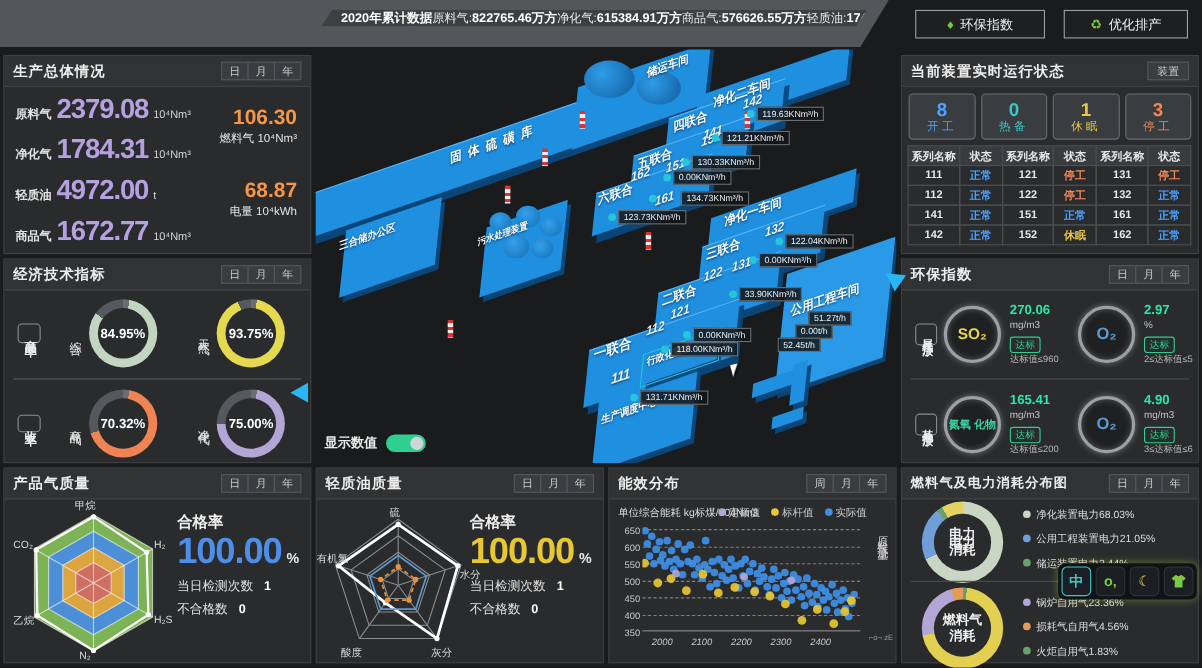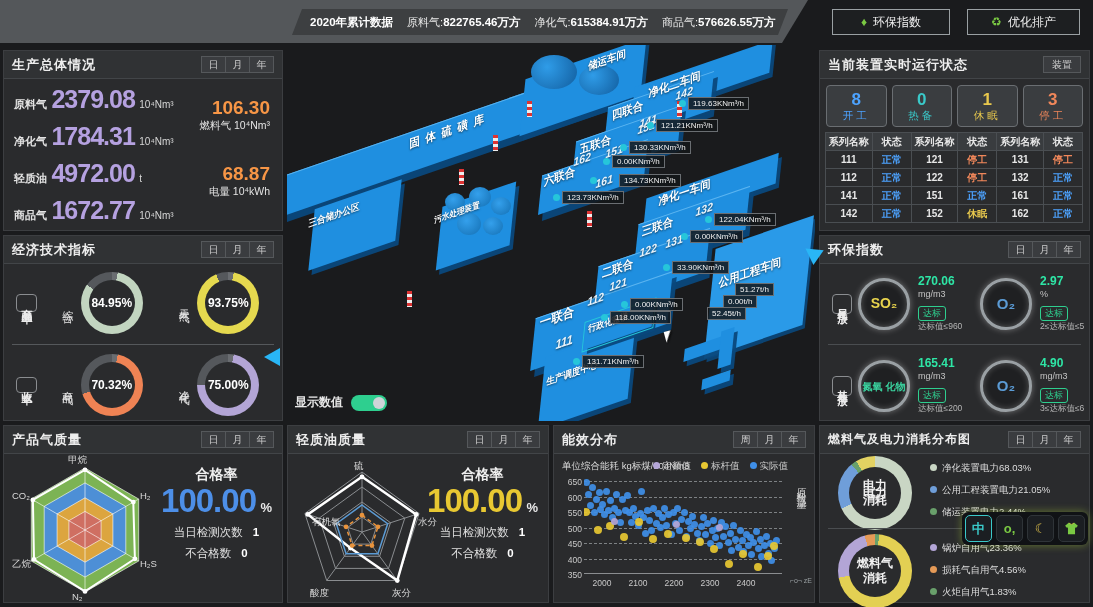--- a/index.html
+++ b/index.html
@@ -2,23 +2,23 @@
 <html><head>
 <meta charset="utf-8">
 <style>
   html,body{margin:0;padding:0;background:#0e0f10;}
   *{box-sizing:border-box;font-family:"Liberation Sans","DejaVu Sans",sans-serif;}
   #app{position:relative;width:1093px;height:607px;background:#1a1b1d;overflow:hidden;color:#ddd;}
 
   
   .tb-band{position:absolute;left:0;top:0;width:808px;height:43px;background:#54575a;
            clip-path:polygon(0 0,100% 0,calc(100% - 26px) 100%,0 100%);}
-  .tb-strip{position:absolute;left:292px;top:9px;width:496px;height:26px;background:#3d3f41;
+  .tb-strip{position:absolute;left:292px;top:9px;width:496px;height:15px;background:#3d3f41;
             clip-path:polygon(10px 0,100% 0,calc(100% - 10px) 100%,0 100%);
-            display:flex;align-items:center;gap:14px;padding:0 18px;font-size:11px;color:#e8e8e8;white-space:nowrap;}
+            display:flex;align-items:center;padding:0 18px;font-size:11px;color:#e8e8e8;white-space:nowrap;}
   .tb-strip b{color:#fff;font-size:11.5px;}
   .tb-btn{position:absolute;top:9px;height:26px;background:#1d1f21;border:1px solid #9aa0a3;color:#f0f0f0;
           font-size:12px;display:flex;align-items:center;justify-content:center;gap:6px;cursor:pointer;}
   .tb-btn .gi{color:#7ac943;font-size:12px;}
 
   
   .panel{position:absolute;background:#2a2b2d;border:1px solid #3c3e41;}
   .panel-head{height:28px;background:#303234;border-bottom:1px solid #424548;display:flex;align-items:center;padding:0 8px;}
   .panel-title{font-size:13px;font-weight:bold;color:#ededed;letter-spacing:1px;}
   .tabs{margin-left:auto;display:flex;}
@@ -47,39 +47,39 @@
   .glabel{writing-mode:vertical-rl;text-orientation:upright;font-size:11px;color:#e3e3e3;letter-spacing:2px;}
   .gauge{position:relative;width:62px;height:62px;border-radius:50%;}
   .gauge::after{content:"";position:absolute;left:8px;top:8px;width:46px;height:46px;border-radius:50%;background:#2a2b2d;}
   .gauge .gtext{position:absolute;inset:0;display:flex;align-items:center;justify-content:center;
         font-size:12px;font-weight:bold;color:#fff;z-index:2;}
 
   
   .qual-body{position:relative;height:149px;}
   .qual-body svg{position:absolute;left:2px;top:2px;}
   .axlab{position:absolute;font-size:9.5px;color:#d9d9d9;white-space:nowrap;}
-  .qstats{position:absolute;right:10px;top:12px;text-align:center;}
+  .qstats{position:absolute;right:10px;top:12px;text-align:left;}
   .qtitle{font-size:14px;font-weight:bold;color:#f0f0f0;}
   .qnum{font-size:33px;font-weight:bold;letter-spacing:-1px;line-height:1.05;}
   .qnum.blue{color:#4d8fe8;} .qnum.yellow{color:#e8c832;}
   .qpct{font-size:13px;font-weight:bold;color:#e8e8e8;}
   .qrow{font-size:11.5px;color:#e0e0e0;margin-top:6px;}
   .qrow b{color:#fff;margin-left:10px;}
 
   
   .en-body{position:relative;height:149px;}
   .en-sub{position:absolute;left:8px;top:6px;font-size:9.5px;color:#ddd;}
   .en-leg{position:absolute;right:26px;top:6px;display:flex;gap:10px;font-size:9.5px;color:#ccc;}
   .en-leg .d{display:inline-block;width:7px;height:7px;border-radius:50%;margin-right:3px;}
   #scatter-plot{position:absolute;left:30px;top:24px;width:198px;height:96px;overflow:hidden;border-bottom:1px solid #8a8d90;}
   #scatter-plot .dot{position:absolute;border-radius:50%;opacity:.92;}
   #scatter-plot .grid{position:absolute;left:0;right:0;border-top:1px dashed #7d8184;}
   #scatter-ylabels span{position:absolute;right:0;font-size:8.5px;color:#c9c9c9;transform:translateY(-4px);}
   #scatter-ylabels{position:absolute;left:4px;top:24px;width:24px;height:96px;}
-  #scatter-xlabels{position:absolute;left:30px;top:124px;width:198px;height:12px;}
+  #scatter-xlabels{position:absolute;left:30px;top:124px;width:198px;height:12px;font-style:italic;}
   #scatter-xlabels span{position:absolute;font-size:8.5px;color:#c9c9c9;transform:translateX(-50%);}
   .en-ylab{position:absolute;right:6px;top:26px;writing-mode:vertical-rl;text-orientation:upright;
            font-size:10px;color:#d5d5d5;letter-spacing:3px;}
   .en-tools{position:absolute;right:2px;bottom:18px;font-size:7px;color:#9aa0a3;line-height:8px;text-align:center;}
 
   
   .co-body{position:relative;height:149px;}
   .donut-wrap{position:absolute;left:18px;width:74px;height:74px;border-radius:50%;}
   .donut-wrap::after{content:"";position:absolute;left:11px;top:11px;width:52px;height:52px;border-radius:50%;background:#2a2b2d;}
   .donut-center{position:absolute;inset:0;display:flex;align-items:center;justify-content:center;z-index:2;
@@ -469,21 +469,21 @@
           <circle cx="72" cy="59.2" r="2.4" fill="#e8933c"></circle>
           <circle cx="87.97774947375858" cy="70.80851449450088" r="2.4" fill="#e8933c"></circle>
           <circle cx="81.87479223851355" cy="89.59148550549912" r="2.4" fill="#e8933c"></circle>
           <circle cx="62.12520776148645" cy="89.59148550549912" r="2.4" fill="#e8933c"></circle>
           <circle cx="56.02225052624142" cy="70.80851449450088" r="2.4" fill="#e8933c"></circle>
         </svg>
       <span class="axlab" style="left:66px;top:6px;">硫</span>
       <span class="axlab" style="left:130px;top:62px;">水分</span>
       <span class="axlab" style="left:104px;top:133px;">灰分</span>
       <span class="axlab" style="left:22px;top:133px;">酸度</span>
-      <span class="axlab" style="left:0px;top:62px;padding-left:24px;">有机氯</span>
+      <span class="axlab" style="left:0px;top:48px;">有机氯</span>
       <div class="qstats">
         <div class="qtitle">合格率</div>
         <div><span class="qnum yellow">100.00</span> <span class="qpct">%</span></div>
         <div class="qrow"><span>当日检测次数</span><b>1</b></div>
         <div class="qrow"><span>不合格数</span><b>0</b></div>
       </div>
     </div>
   </div>
 
   <div class="panel" style="left:553px;top:425px;width:262px;height:178px;">

